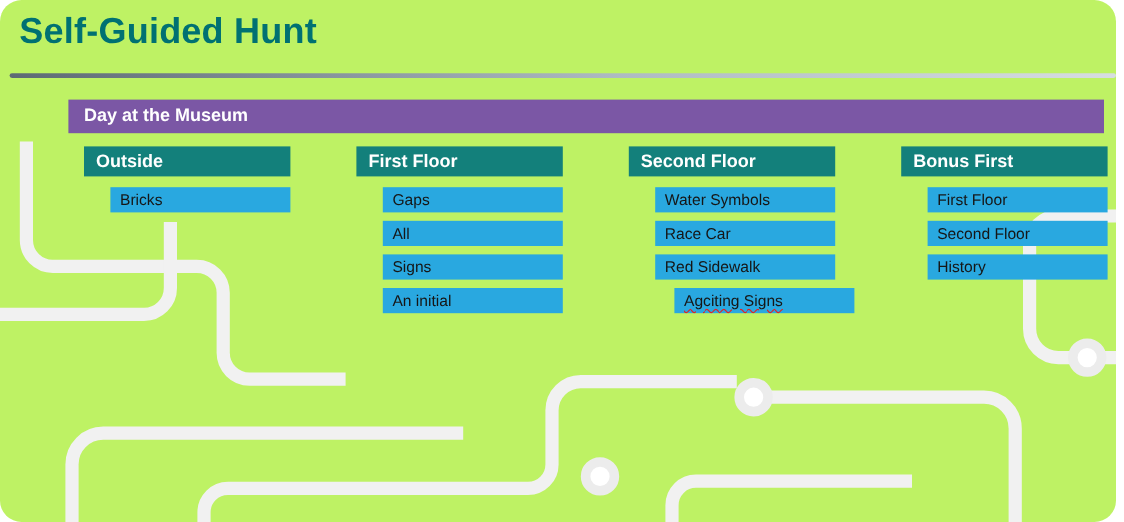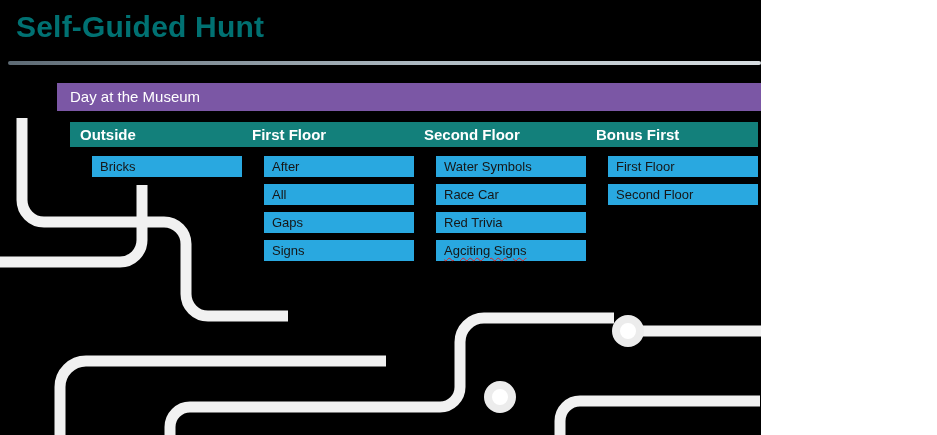--- a/index.html
+++ b/index.html
@@ -3,24 +3,25 @@
 <meta charset="utf-8">
 <style>
   html, body {
     margin: 0;
     padding: 0;
     background: #ffffff;
     font-family: "Liberation Sans", sans-serif;
   }
   .stage {
     position: relative;
-    width: 761px;
+    width: 930px;
     height: 435px;
     overflow: hidden;
-    background: #000000;
+    background: #bef264;
+    border-radius: 18px;
   }
   svg.bg {
     position: absolute;
     left: 0;
     top: 0;
     z-index: 0;
   }
   .content {
     position: absolute;
     inset: 0;
@@ -50,26 +51,28 @@
     left: 57px;
     top: 83px;
     width: 863px;
     height: 28px;
     box-sizing: border-box;
     background: #7b57a5;
     color: #ffffff;
     font-size: 15px;
     line-height: 28px;
     padding-left: 13px;
+    font-weight: bold;
   }
   .columns {
     position: absolute;
     left: 70px;
     top: 122px;
     display: flex;
+    gap: 55px;
   }
   .column {
     width: 172px;
   }
   .col-header {
     height: 25px;
     box-sizing: border-box;
     background: #13807b;
     color: #ffffff;
     font-size: 15px;
@@ -92,20 +95,21 @@
     font-size: 13px;
     line-height: 21px;
     padding-left: 8px;
     cursor: pointer;
     white-space: nowrap;
   }
   .misspelled {
     text-decoration: underline wavy #e02424;
     text-decoration-thickness: 1px;
     text-underline-offset: 2px;
+    margin-left: 16px;
   }
 </style>
 </head>
 <body>
 
 <div class="stage">
 
   <svg class="bg" width="937" height="435" viewBox="0 0 937 435" aria-hidden="true">
     <g fill="none" stroke="#f1f1f1" stroke-width="11">
       <path d="M22,118 v82 a22,22 0 0 0 22,22 h120 a22,22 0 0 1 22,22 v50 a22,22 0 0 0 22,22 h80"></path>
@@ -136,40 +140,41 @@
       <section class="column">
         <div class="col-header">Outside</div>
         <div class="items">
           <div class="item">Bricks</div>
         </div>
       </section>
 
       <section class="column">
         <div class="col-header">First Floor</div>
         <div class="items">
-          <div class="item">After</div>
+          <div class="item">Gaps</div>
           <div class="item">All</div>
-          <div class="item">Gaps</div>
           <div class="item">Signs</div>
+          <div class="item">An initial</div>
         </div>
       </section>
 
       <section class="column">
         <div class="col-header">Second Floor</div>
         <div class="items">
           <div class="item">Water Symbols</div>
           <div class="item">Race Car</div>
-          <div class="item">Red Trivia</div>
+          <div class="item">Red Sidewalk</div>
           <div class="item misspelled">Agciting Signs</div>
         </div>
       </section>
 
       <section class="column">
         <div class="col-header">Bonus First</div>
         <div class="items">
           <div class="item">First Floor</div>
           <div class="item">Second Floor</div>
+          <div class="item">History</div>
         </div>
       </section>
 
     </div>
   </div>
 </div>
 
 </body></html>

